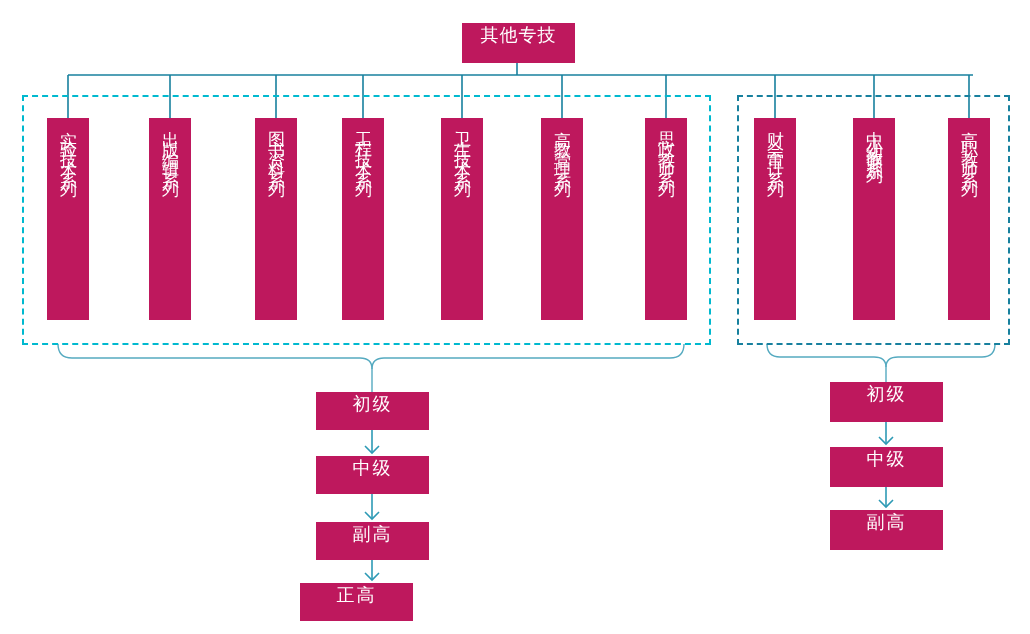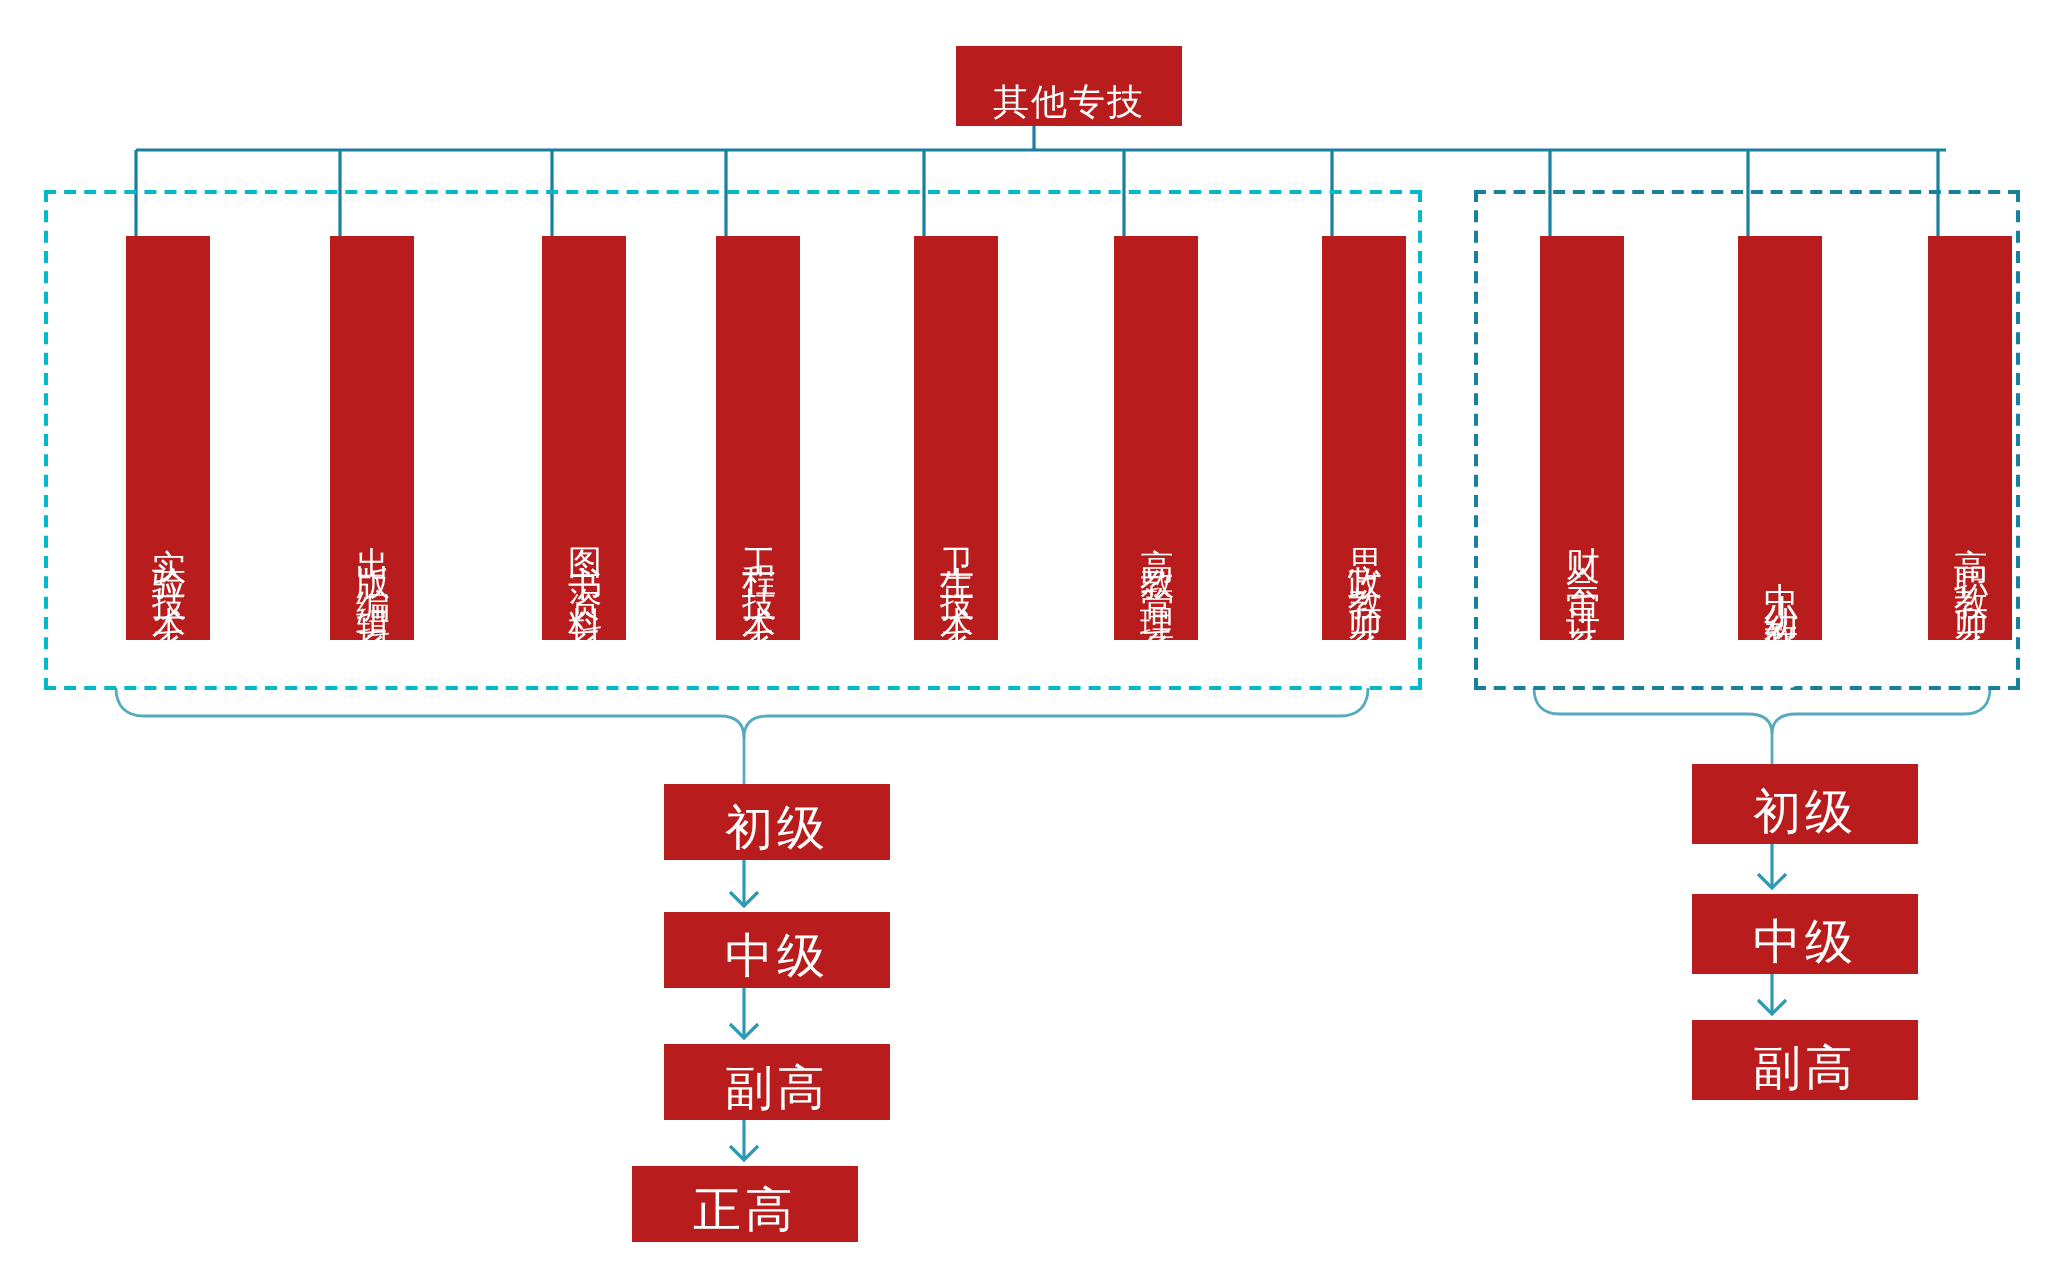--- a/index.html
+++ b/index.html
@@ -12,27 +12,26 @@
     width: 1030px; height: 634px;
     background: #ffffff;
     overflow: hidden;
   }
   .lines-svg {
     position: absolute; left: 0; top: 0;
     width: 1030px; height: 634px;
   }
   .node {
     position: absolute;
-    background: #b91c1c;
+    background: #be185d;
     color: #ffffff;
     display: flex;
-    align-items: flex-end;
+    align-items: flex-start;
     justify-content: center;
     box-sizing: border-box;
-    margin-left: 16px;
   }
   .root-node {
     left: 462px; top: 23px;
     width: 113px; height: 40px;
     font-size: 18px;
     letter-spacing: 1px;
   }
   .col-node {
     top: 118px;
     width: 42px; height: 202px;
@@ -40,21 +39,21 @@
   }
   .col-node .vtext {
     writing-mode: vertical-rl;
     text-orientation: upright;
     letter-spacing: 10px;
     line-height: 42px;
   }
   .col-node.seven .vtext { letter-spacing: 6px; }
   .level-node {
     width: 113px; height: 38px;
-    font-size: 24px;
+    font-size: 18px;
     letter-spacing: 2px;
   }
   .group-border {
     position: absolute;
     box-sizing: border-box;
     border-style: dashed;
     border-width: 2px;
   }
   .group-border.left {
     left: 22px; top: 95px;

